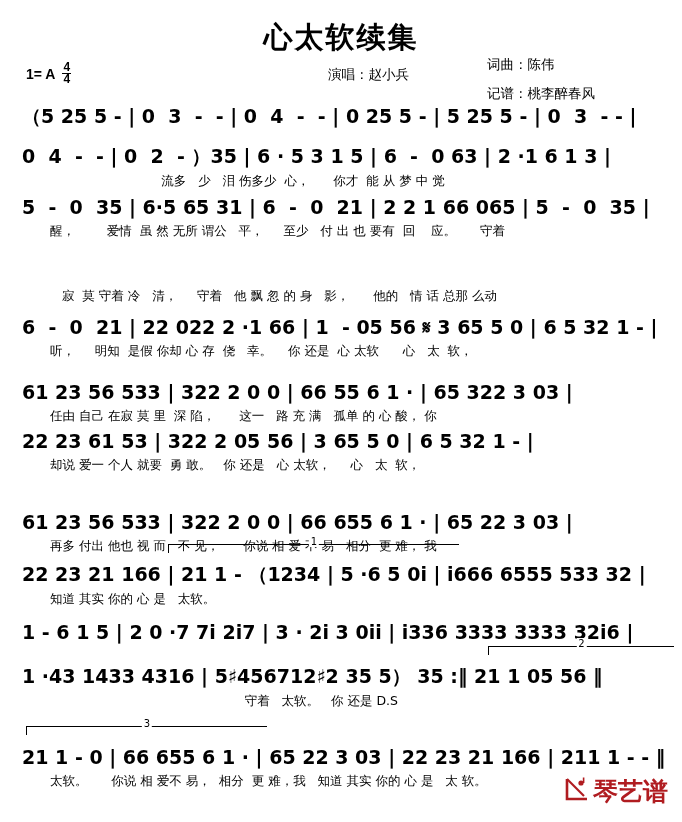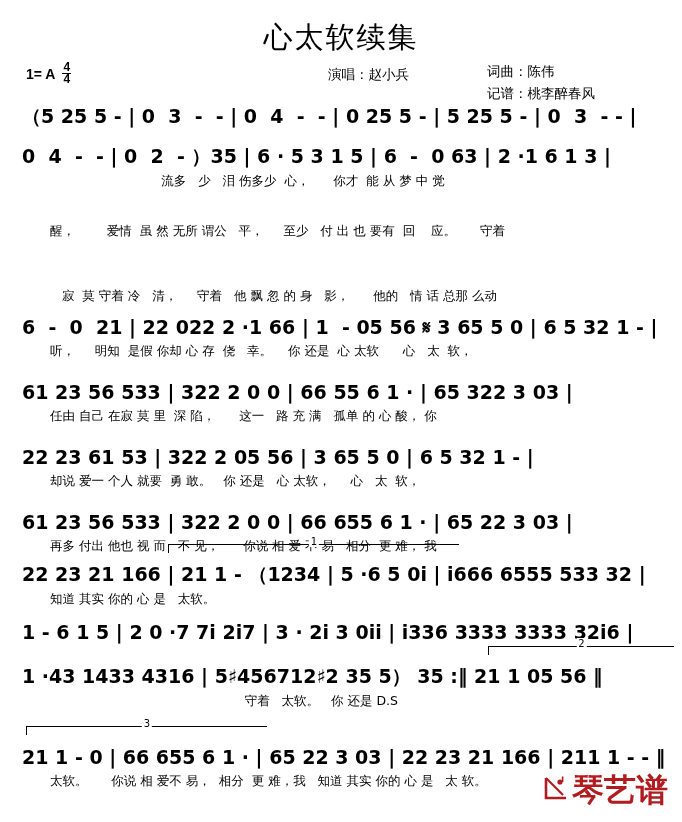--- a/index.html
+++ b/index.html
@@ -18,21 +18,21 @@
 
   
   .sheet-title {
     position: absolute;
     top: 18px;
     left: 0;
     width: 682px;
     text-align: center;
     font-family: "DejaVu Serif", serif;
     font-size: 29px;
-    font-weight: normal;
+    font-weight: bold;
     letter-spacing: 2px;
   }
   .key-sig {
     position: absolute;
     left: 26px;
     top: 62px;
     font-size: 14px;
     font-weight: bold;
     display: flex;
     align-items: center;
@@ -51,21 +51,21 @@
   .meter .num { border-bottom: 1.4px solid #000; padding: 0 1px; }
   .meter .den { padding: 0 1px; }
 
   .credit {
     position: absolute;
     font-family: "DejaVu Serif", serif;
     font-size: 13.5px;
     white-space: nowrap;
   }
   .credit-singer { left: 320px; top: 66px; margin-left: 8px; }
-  .credit-writer { left: 487px; top: 63px; text-align: right; }
+  .credit-writer { left: 487px; top: 56px; text-align: right; }
   .credit-notator { left: 487px; top: 85px; }
 
   
   .staff {
     position: absolute;
     left: 0;
     top: 0;
     width: 682px;
   }
   .line {
@@ -144,21 +144,21 @@
     color: #b01c20;
   }
   .logo-mark {
     font-family: "DejaVu Sans", sans-serif;
     font-size: 26px;
     font-weight: bold;
     line-height: 1;
   }
   .logo-text {
     font-family: "DejaVu Sans", sans-serif;
-    font-size: 32px;
+    font-size: 25px;
     font-weight: bold;
     letter-spacing: 0px;
     line-height: 1;
   }
 </style>
 </head>
 <body>
 
 <div>
 
@@ -182,38 +182,41 @@
           <span class="noterow">（5 25 5 - | 0  3  -  - | 0  4  -  - | 0 25 5 - | 5 25 5 - | 0  3  - - |</span>
         </div>
       </div>
       <div class="line" style="top: 140px; padding-left: 20px;">
         <div class="notes">
           <span class="noterow">0  4  -  - | 0  2  - ）35 | 6 · 5 3 1 5 | 6  -  0 63 | 2 ·1 6 1 3 |</span>
         </div>
         <div class="lyrics"><span class="lyricrow">                            流多   少   泪 伤多少  心，      你才  能 从 梦 中 觉</span></div>
       </div>
       <div class="line" style="top: 190px;">
+        <div class="notes">
+          <span class="noterow">5  -  0  35 | 6·5 65 31 | 6  -  0  21 | 2 2 1 66 065 | 5  -  0  35 |</span>
+        </div>
         <div class="lyrics"><span class="lyricrow">醒，        爱情  虽 然 无所 谓公   平，     至少   付 出 也 要有  回    应。      守着</span></div>
       </div>
       <div class="line" style="top: 255px;">
         <div class="lyrics"><span class="lyricrow">   寂  莫 守着 冷   清，     守着   他 飘 忽 的 身   影，      他的   情 话 总那 么动</span></div>
       </div>
       <div class="line" style="top: 310px;">
         <div class="notes">
           <span class="noterow">6  -  0  21 | 22 022 2 ·1 66 | 1  - 05 56 𝄋 3 65 5 0 | 6 5 32 1 - |</span>
         </div>
         <div class="lyrics"><span class="lyricrow">听，     明知  是假 你却 心 存  侥   幸。    你 还是  心 太软      心   太  软，</span></div>
       </div>
       <div class="line" style="top: 375px;">
         <div class="notes">
           <span class="noterow">61 23 56 533 | 322 2 0 0 | 66 55 6 1 · | 65 322 3 03 |</span>
         </div>
         <div class="lyrics"><span class="lyricrow">任由 自己 在寂 莫 里  深 陷，      这一   路 充 满   孤单 的 心 酸， 你</span></div>
       </div>
-      <div class="line" style="top: 440px;">
+      <div class="line" style="top: 424px;">
         <div class="notes">
           <span class="noterow">22 23 61 53 | 322 2 05 56 | 3 65 5 0 | 6 5 32 1 - |</span>
         </div>
         <div class="lyrics"><span class="lyricrow">却说 爱一 个人 就要  勇 敢。   你 还是   心 太软，     心   太  软，</span></div>
       </div>
       <div class="line" style="top: 505px;">
         <div class="notes">
           <span class="noterow">61 23 56 533 | 322 2 0 0 | 66 655 6 1 · | 65 22 3 03 |</span>
         </div>
         <div class="lyrics"><span class="lyricrow">再多 付出 他也 视 而   不 见，      你说 相 爱 不 易   相分  更 难， 我</span></div>

